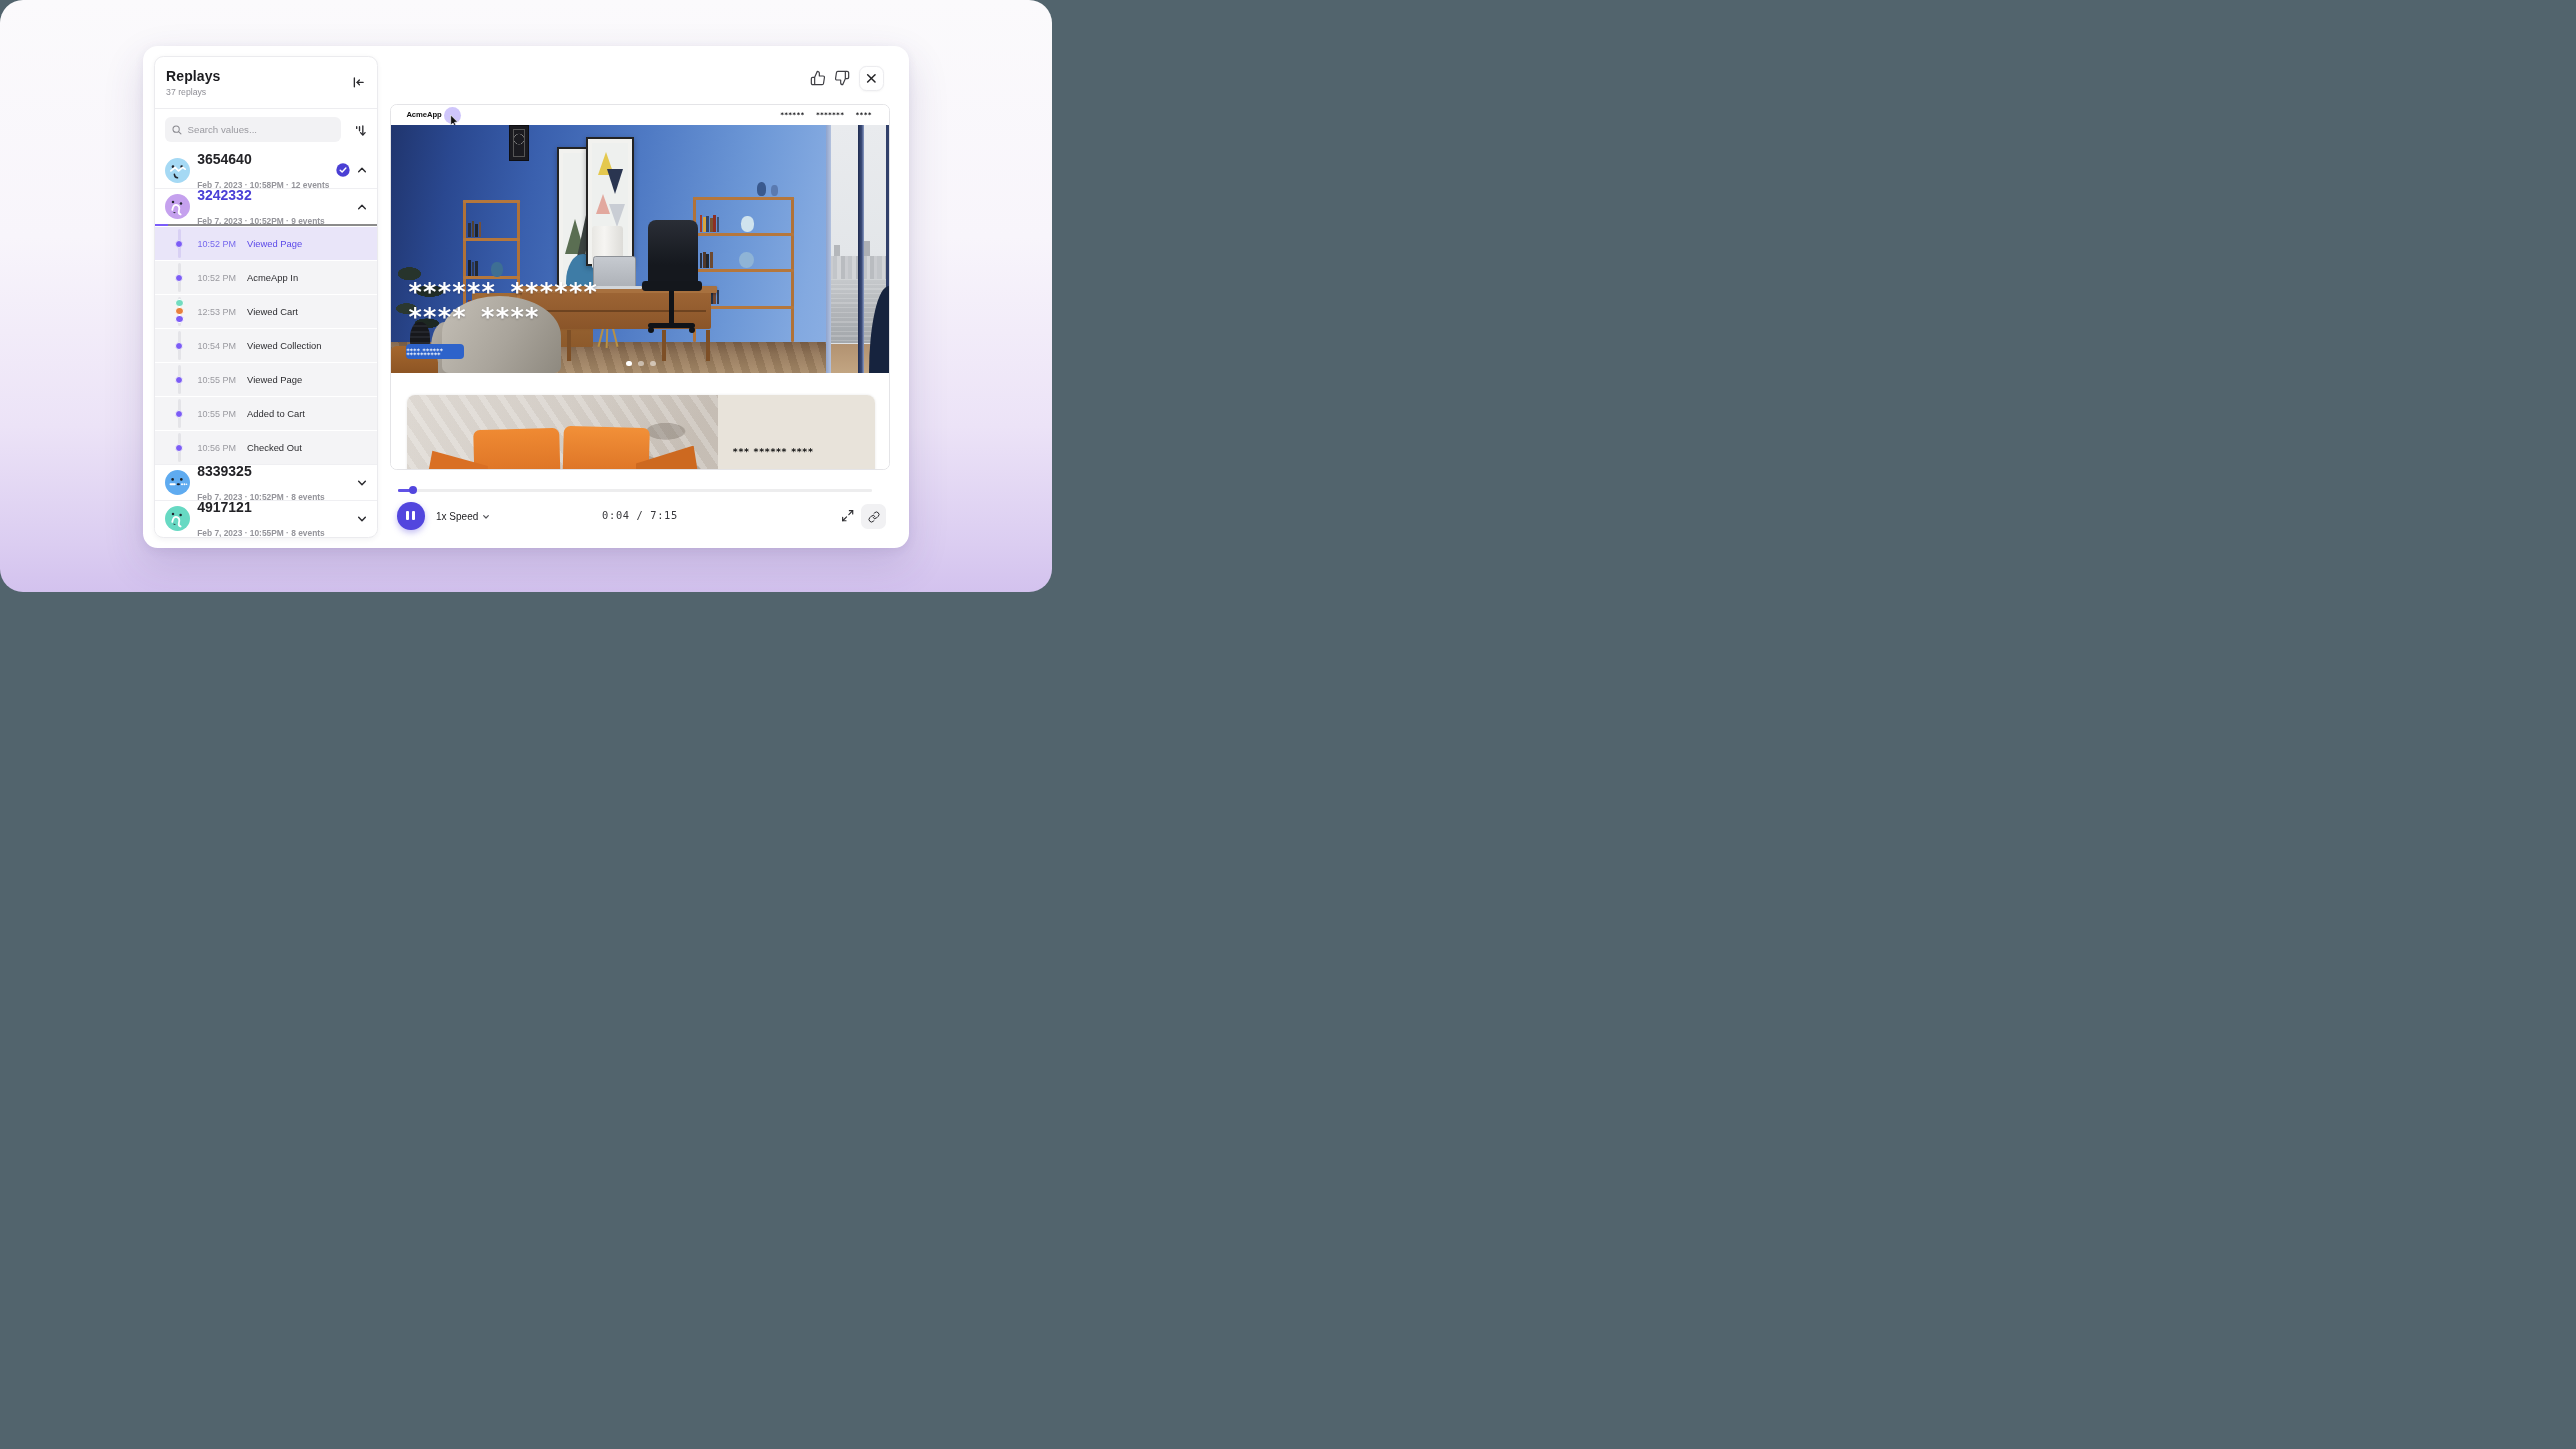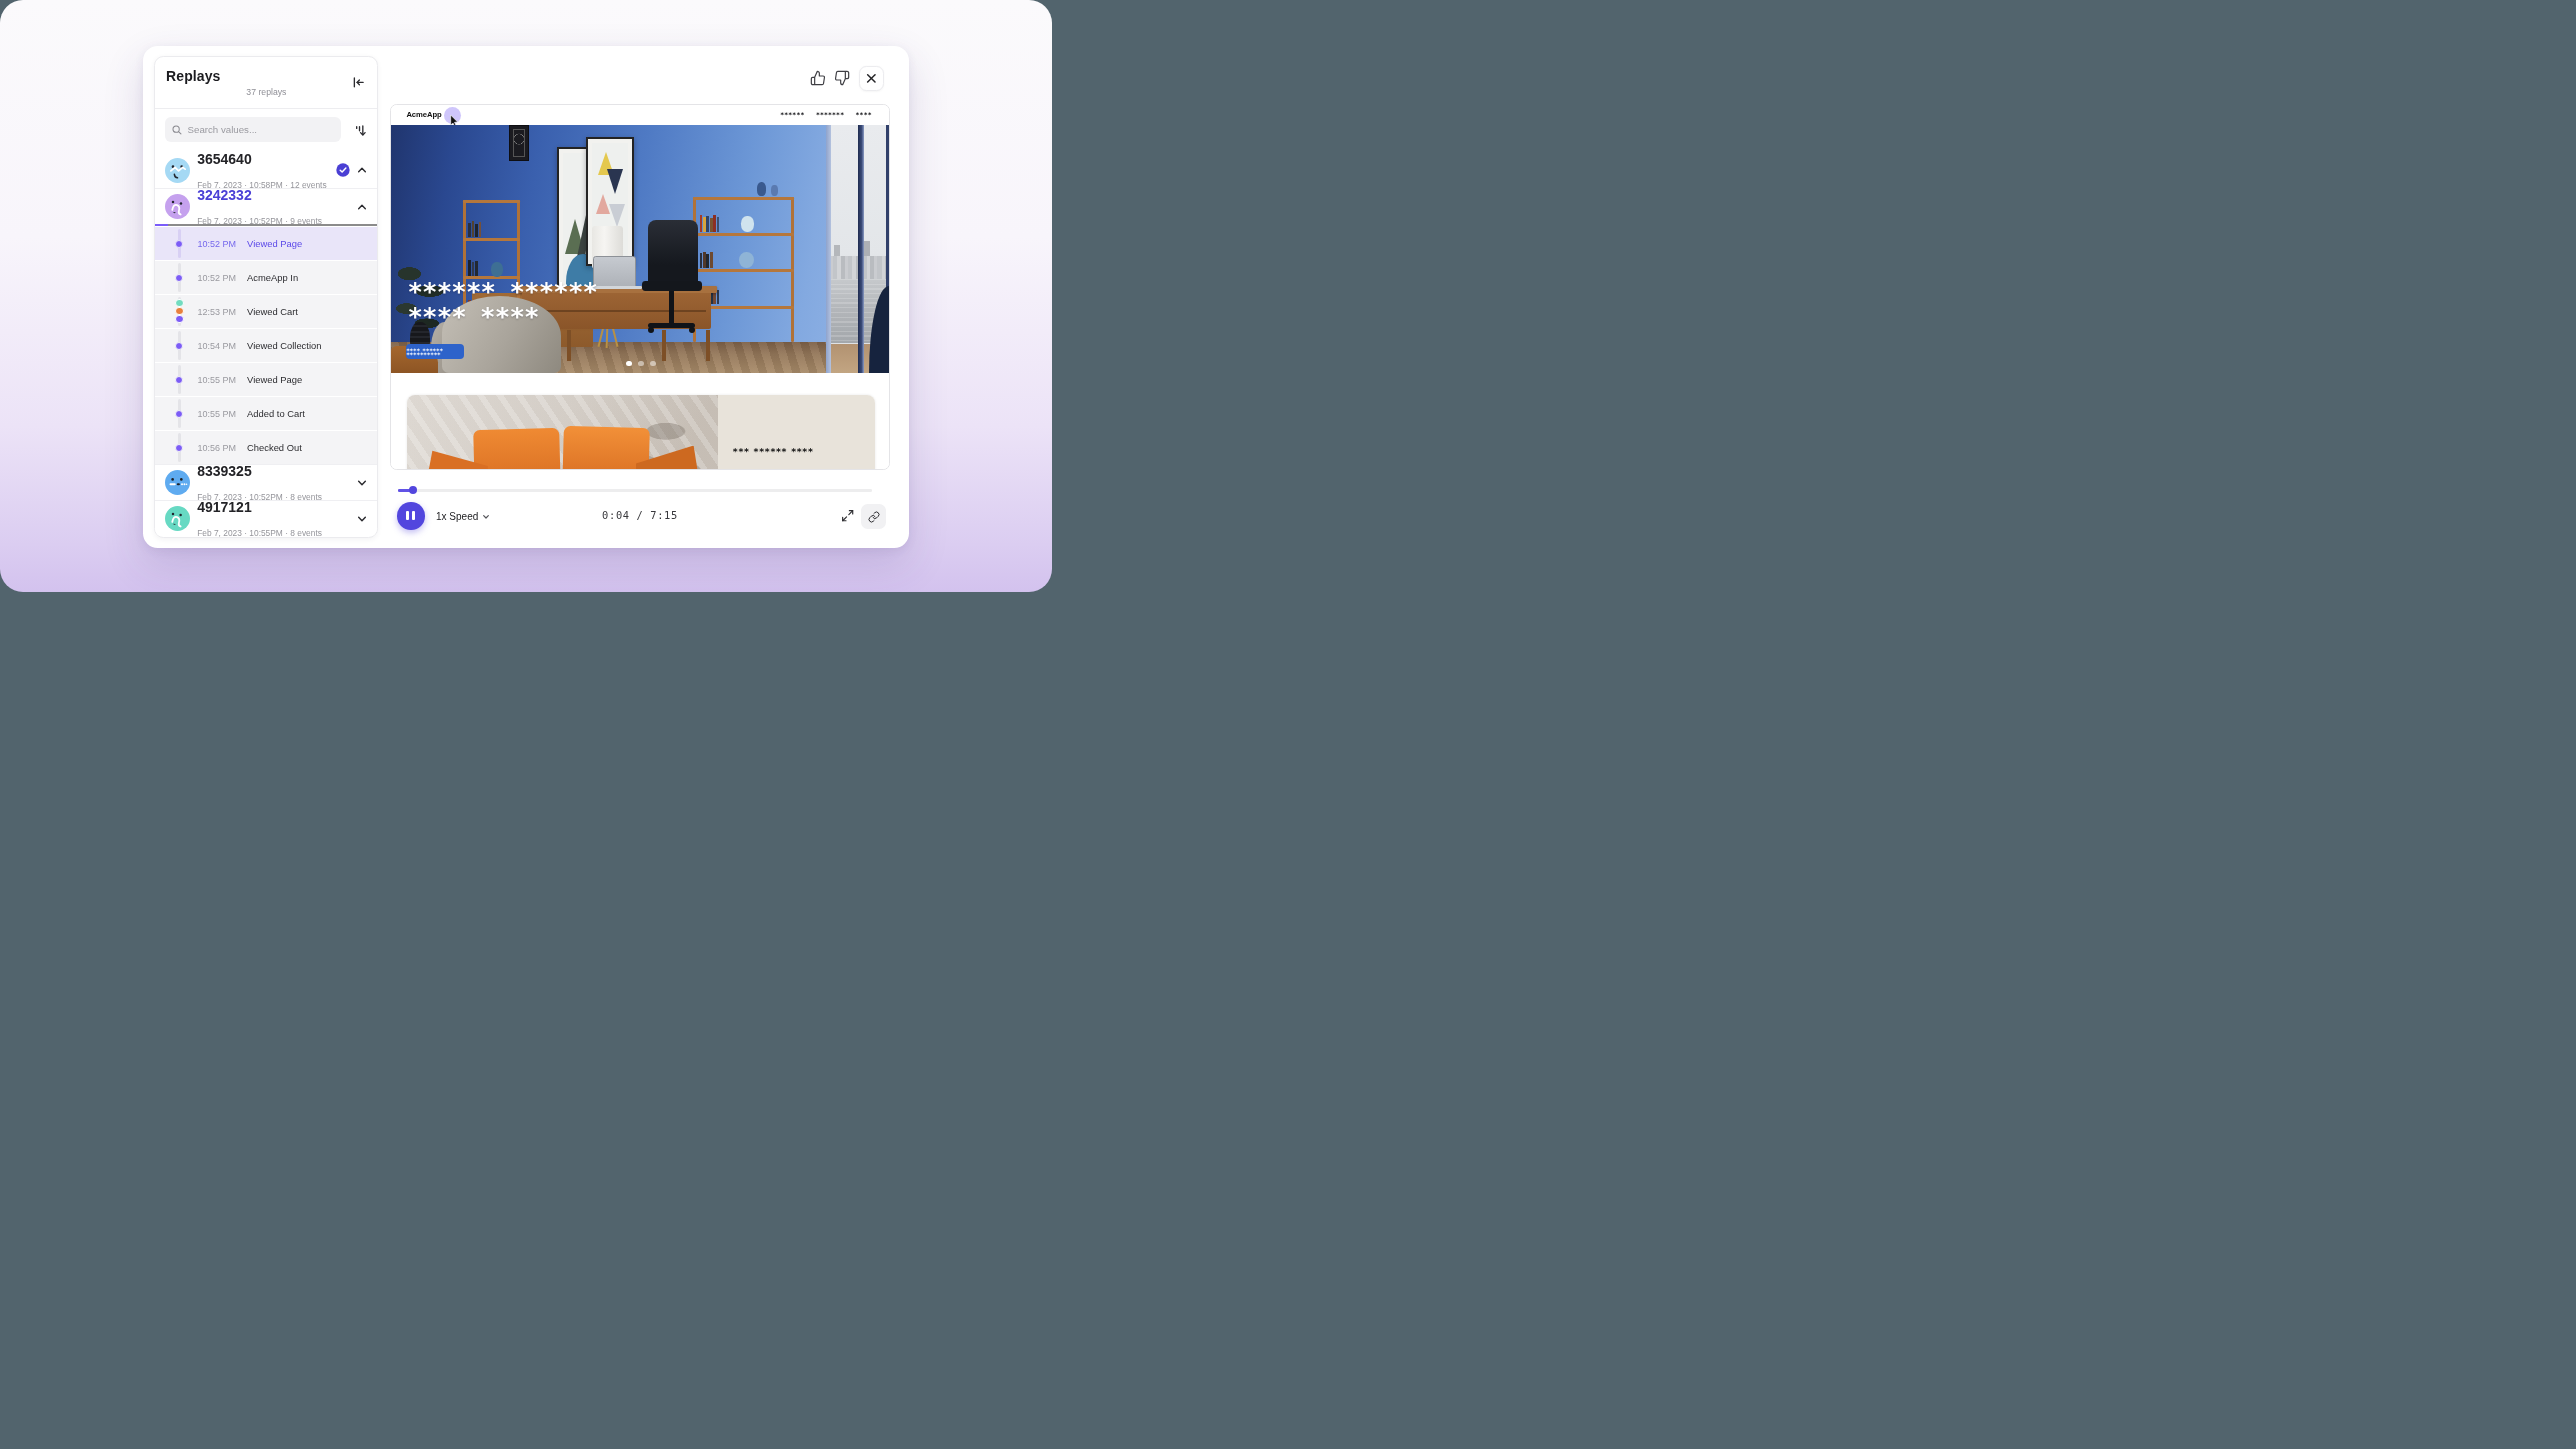--- a/index.html
+++ b/index.html
@@ -10,39 +10,39 @@
 
   
   .modal { position:absolute; left:143px; top:46px; width:766px; height:502px; background:#fff;
     border-radius:14.8px; box-shadow:0 16px 40px rgba(70,50,120,.16), 0 2.7px 9.4px rgba(70,50,120,.08); }
 
   
   .sidebar { position:absolute; left:11.4px; top:10px; width:224px; height:482px; background:#fff;
     border:0.7px solid #ebebee; border-radius:9.4px; overflow:hidden; box-shadow:0 1.3px 5.4px rgba(30,30,60,.05); }
   .sb-header { position:relative; height:51px; padding:10.7px 10.7px 0 10.7px; }
   .sb-title { font-size:14px; font-weight:700; color:#1c1c20; letter-spacing:0.1px; }
-  .sb-count { font-size:8.7px; color:#8f8f96; margin-top:3.4px;text-align:center; }
+  .sb-count { font-size:8.7px; color:#8f8f96; margin-top:3.4px; }
   .icon-btn { background:none; border:none; cursor:pointer; padding:0; display:flex; align-items:center; justify-content:center; }
   .collapse-btn { position:absolute; right:10.7px; top:17.4px; width:16px; height:16px; }
   .hr { height:0.7px; background:#ededf0; }
   .sb-search { position:relative; height:43px; padding:8.7px 10.7px; }
   .search-box { position:absolute; left:9.4px; top:8.7px; width:176px; height:25px; background:#f2f2f4;
     border-radius:6px; display:flex; align-items:center; padding:0 6.7px; }
   .search-box input { border:none; background:transparent; outline:none; font-size:9.7px; color:#44444a;
     margin-left:4.7px; width:141px; font-family:"Liberation Sans",sans-serif; }
   .search-box input::placeholder { color:#9b9ba1; }
   .sort-btn { position:absolute; right:9.4px; top:14px; width:16px; height:16px; }
 
   .session-row { position:relative; height:36px; display:flex; align-items:center; padding:0 9.4px;
     background:#fff; border-top:0.7px solid #efeff2; cursor:pointer; }
   .avatar { width:25px; height:25px; flex:0 0 25px; }
   .s-txt { margin-left:7.4px; }
   .s-name { font-size:14px; font-weight:700; color:#232327; }
   .s-name.purple { color:#4b40d6; }
-  .s-meta { font-size:8.4px; color:#95959b; margin-top:13px; }
+  .s-meta { font-size:8.4px; color:#95959b; margin-top:13px;font-weight:bold; }
   .s-right { margin-left:auto; display:flex; align-items:center; gap:6px; }
   .check-badge { width:14px; height:14px; }
   .mini-progress { height:2px; display:flex; }
   .mini-progress .fill { width:5.5%; background:#7a5cfa; }
   .mini-progress .track { flex:1; background:#8b8b8b; }
 
   .ev-row { position:relative; height:34px; background:#f4f4f6; border-top:0.7px solid #fff;
     display:flex; align-items:center; cursor:pointer; }
   .ev-row.sel { background:#e9e5f9; }
   .ev-line { position:absolute; left:23px; top:2px; bottom:2px; width:2.7px; border-radius:2px; background:#e4e4e8; }

